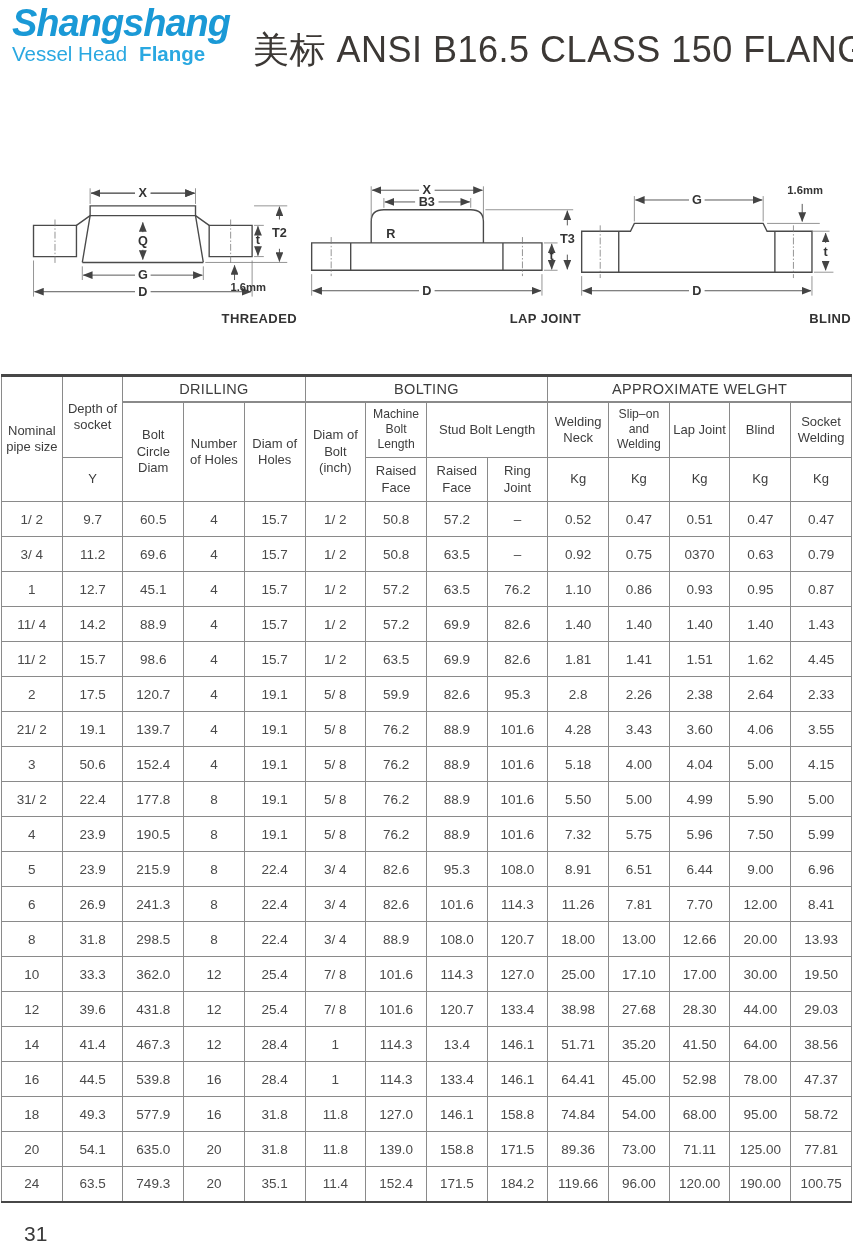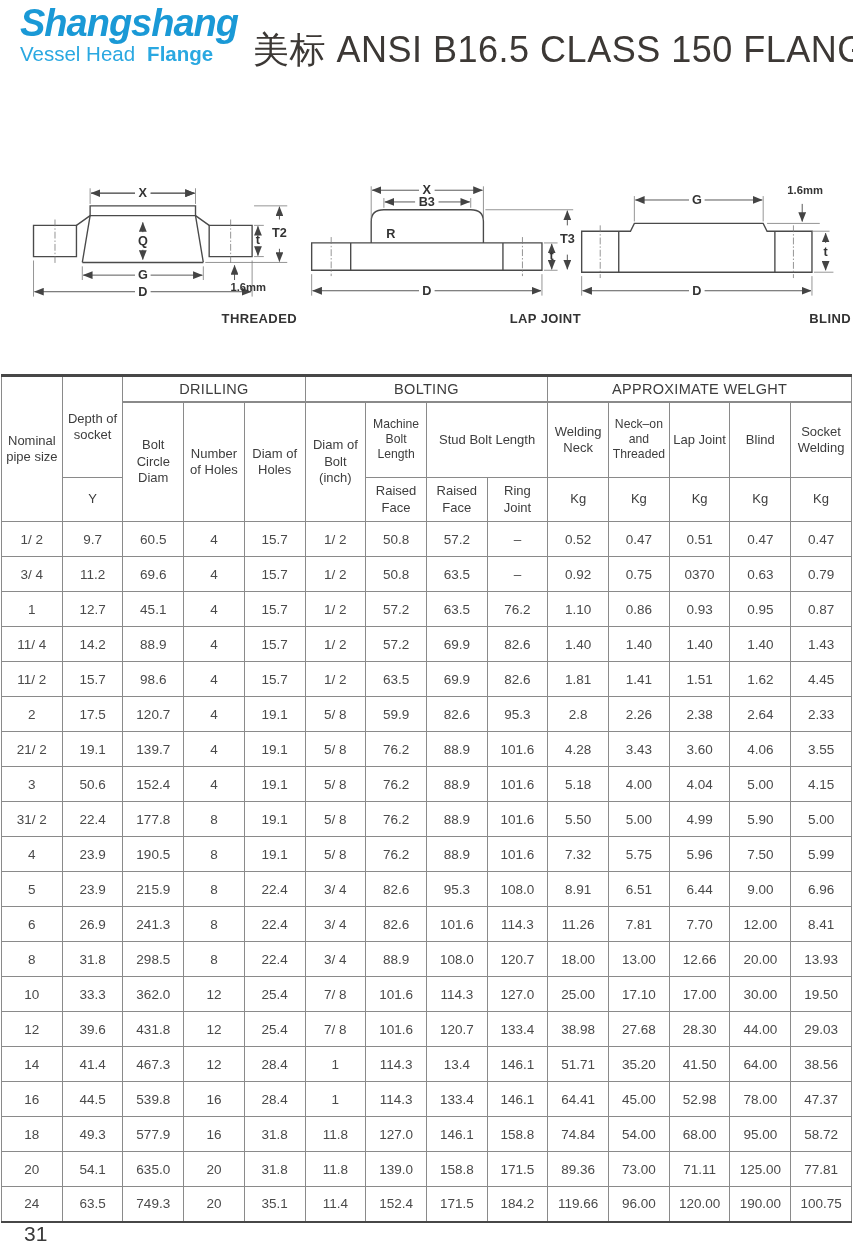--- a/index.html
+++ b/index.html
@@ -1,20 +1,20 @@
 <!DOCTYPE html>
 <html><head>
 <meta charset="utf-8">
 <style>
   * { margin:0; padding:0; box-sizing:border-box; }
   body { background:#fff; font-family:"Liberation Sans", sans-serif; }
   .page { position:relative; width:853px; height:1252px; background:#fff; overflow:hidden; }
 
   
-  .logo { position:absolute; left:20px; top:4px; }
+  .logo { position:absolute; left:12px; top:4px; }
   .logo-brand { font-size:38px; font-weight:bold; font-style:italic; color:#1a99d6; letter-spacing:-1px; line-height:1.05; }
   .logo-tagline { font-size:20.5px; color:#2aa8e1; letter-spacing:0; margin-top:-2px; }
   .logo-tagline .t2 { font-weight:bold; margin-left:12px; }
 
   
   .title { position:absolute; left:253px; top:26px; font-size:36px; color:#3c3835; letter-spacing:0.5px; white-space:nowrap; }
 
   
   .drawing { position:absolute; top:170px; width:283px; }
   .drawing svg { display:block; }
@@ -26,21 +26,21 @@
   .cline { stroke:#777; stroke-width:0.8; fill:none; stroke-dasharray:7 2 1.5 2; }
   .lbl { font-size:13px; font-weight:bold; fill:#333; }
   .lbl-sm { font-size:11.5px; font-weight:bold; fill:#333; }
 
   
   table.spec { position:absolute; left:1px; top:374px; width:851px; border-collapse:collapse; table-layout:fixed;
     border-top:3px solid #474747; border-bottom:2px solid #474747; }
   .spec th, .spec td { border:1px solid #8a8a8a; text-align:center; vertical-align:middle; }
   .spec thead th { font-weight:normal; color:#3d3d3d; font-size:13px; line-height:1.25; padding:1px 2px; }
   .spec .grp { height:26px; font-size:14.5px; letter-spacing:0.3px; border-bottom:2px solid #8a8a8a; }
-  .spec .r2 th { height:76px; }
+  .spec .r2 th { height:56px; }
   .spec .r3 th { height:44px; }
   .spec th.sm { font-size:12.2px; }
   .spec tbody td { height:35px; font-size:13.5px; color:#4a4a4a; white-space:nowrap; }
 
   .page-number { position:absolute; left:24px; top:1222px; font-size:21px; color:#3a3a3a; }
 </style>
 </head>
 <body>
 
 <div class="page">
@@ -166,21 +166,21 @@
         <th colspan="5" class="grp">APPROXIMATE WELGHT</th>
       </tr>
       <tr class="r2">
         <th rowspan="2">Bolt Circle Diam</th>
         <th rowspan="2">Number of Holes</th>
         <th rowspan="2">Diam of Holes</th>
         <th rowspan="2">Diam of Bolt (inch)</th>
         <th class="sm">Machine Bolt Length</th>
         <th colspan="2">Stud Bolt Length</th>
         <th>Welding Neck</th>
-        <th class="sm">Neck–on and Threaded</th>
+        <th class="sm">Slip–on and Welding</th>
         <th>Lap Joint</th>
         <th>Blind</th>
         <th>Socket Welding</th>
       </tr>
       <tr class="r3">
         <th>Y</th>
         <th>Raised Face</th>
         <th>Raised Face</th>
         <th>Ring Joint</th>
         <th>Kg</th>

